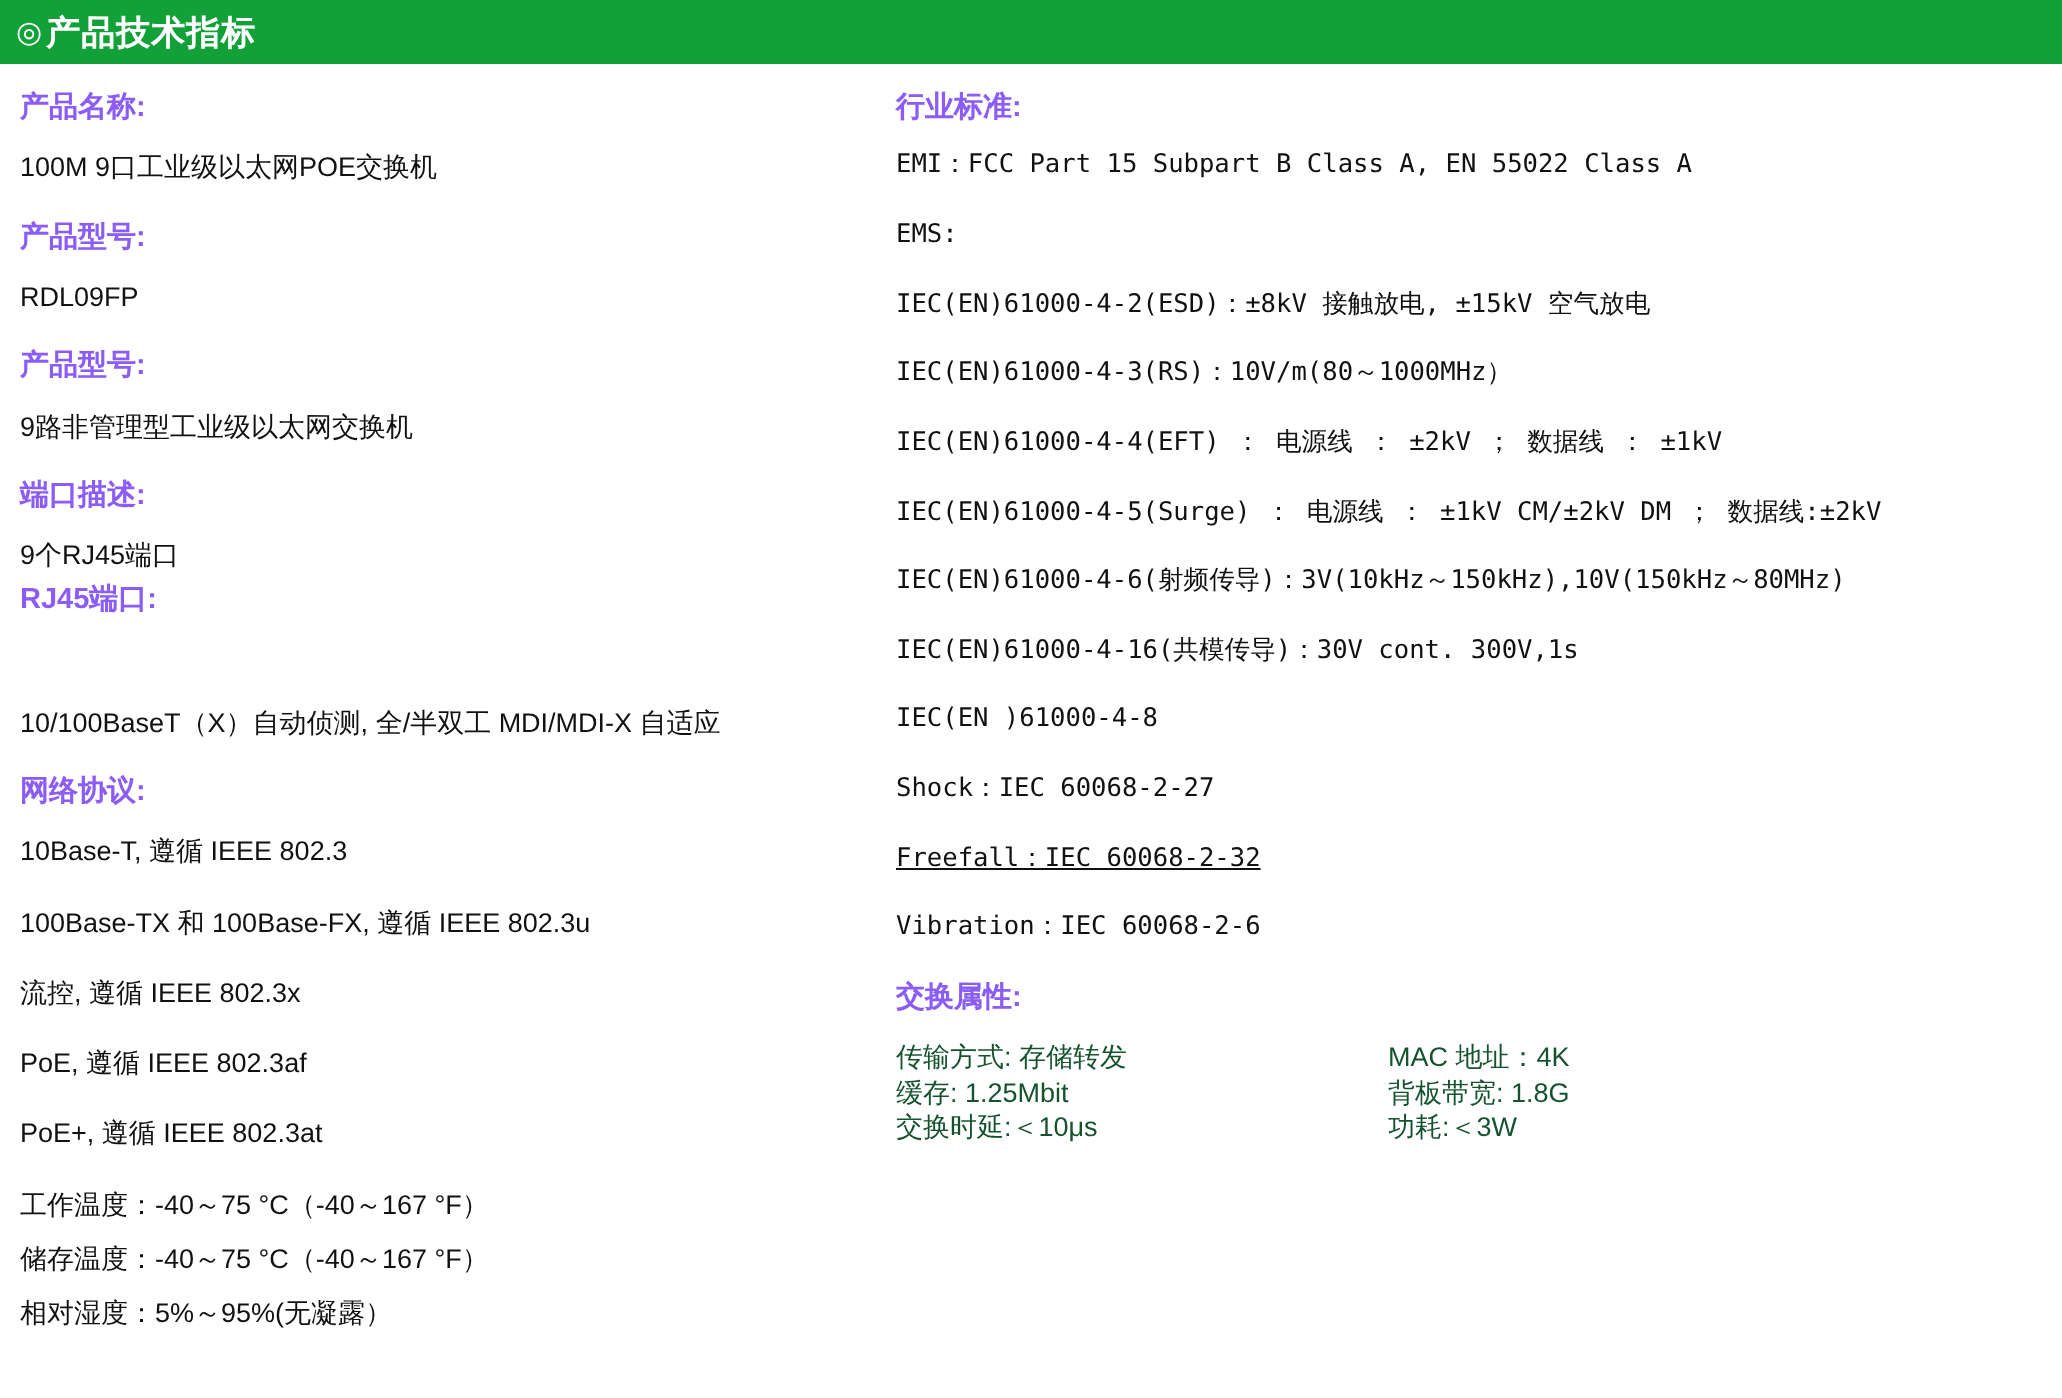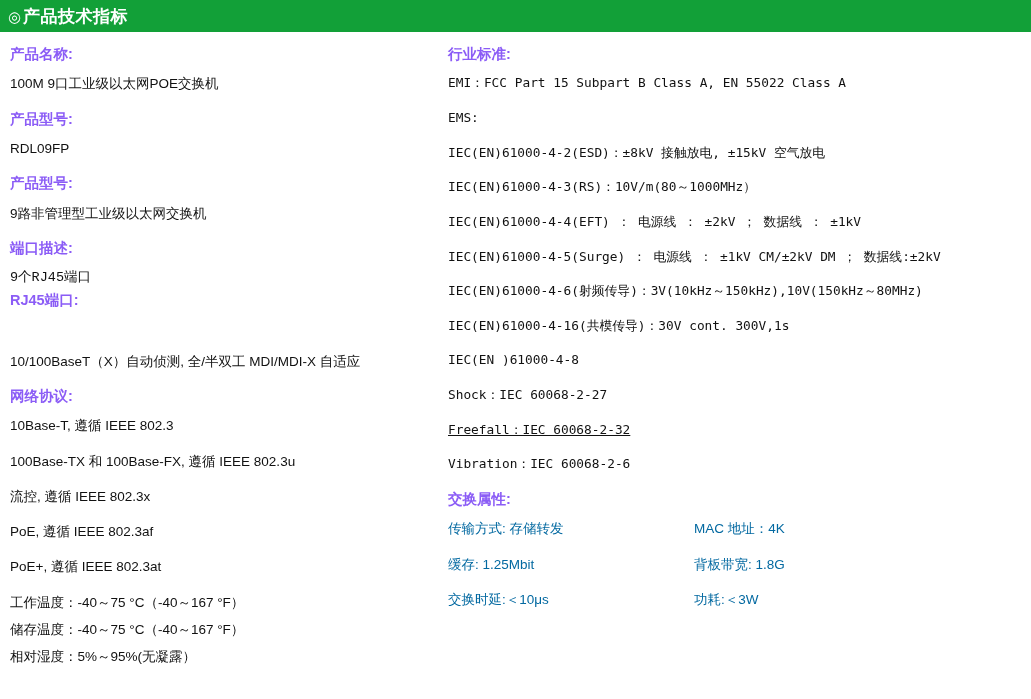--- a/index.html
+++ b/index.html
@@ -65,21 +65,20 @@
     line-height: 1.2;
   }
   .line {
     font-size: 13.5px;
     line-height: 1.35;
     margin: 0 0 17px 0;
     color: #111111;
   }
   .line.tight {
     margin-bottom: 5px;
-    font-family: Liberation Mono, monospace;
   }
   .line.wrap {
     margin-bottom: 17px;
     margin-top: 43px;
   }
   .mono {
     font-family: "DejaVu Sans Mono", "Liberation Mono", monospace;
     font-size: 12.8px;
     line-height: 1.3;
     margin: 0 0 18px 0;
@@ -90,23 +89,22 @@
     margin-top: 32px;
   }
   
   .std-block .mono {
     margin-bottom: 18px;
   }
   
   .sw-grid {
     display: grid;
     grid-template-columns: 246px auto;
-    row-gap: 18px;
     font-size: 13.5px;
-    color: #0369a1;
+    color: #14532d;
   }
   .sw-grid div {
     line-height: 1.3;
   }
   .env-lines .line {
     margin-bottom: 9px;
   }
 </style>
 </head>
 <body>

